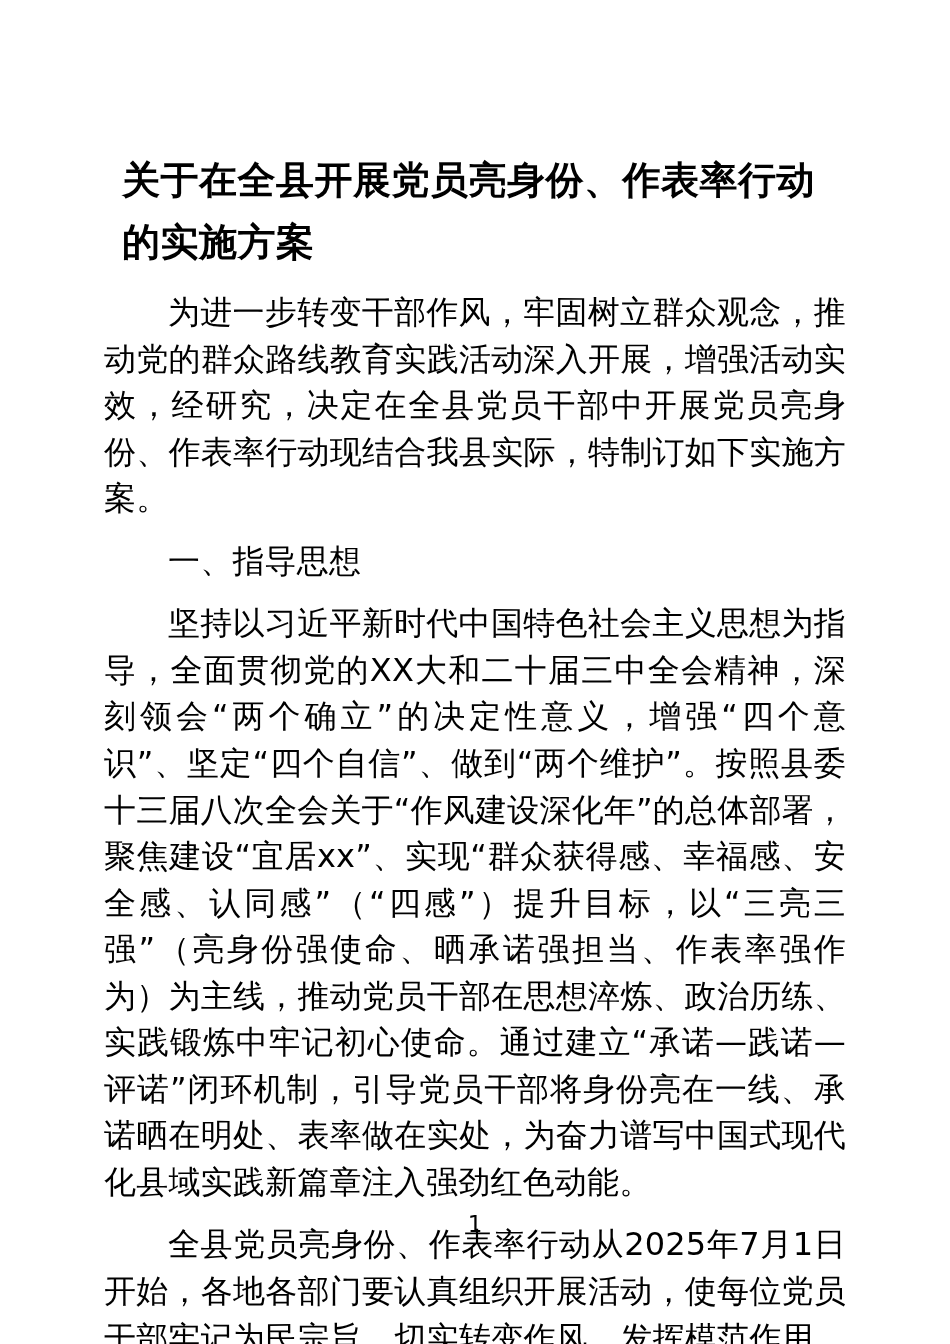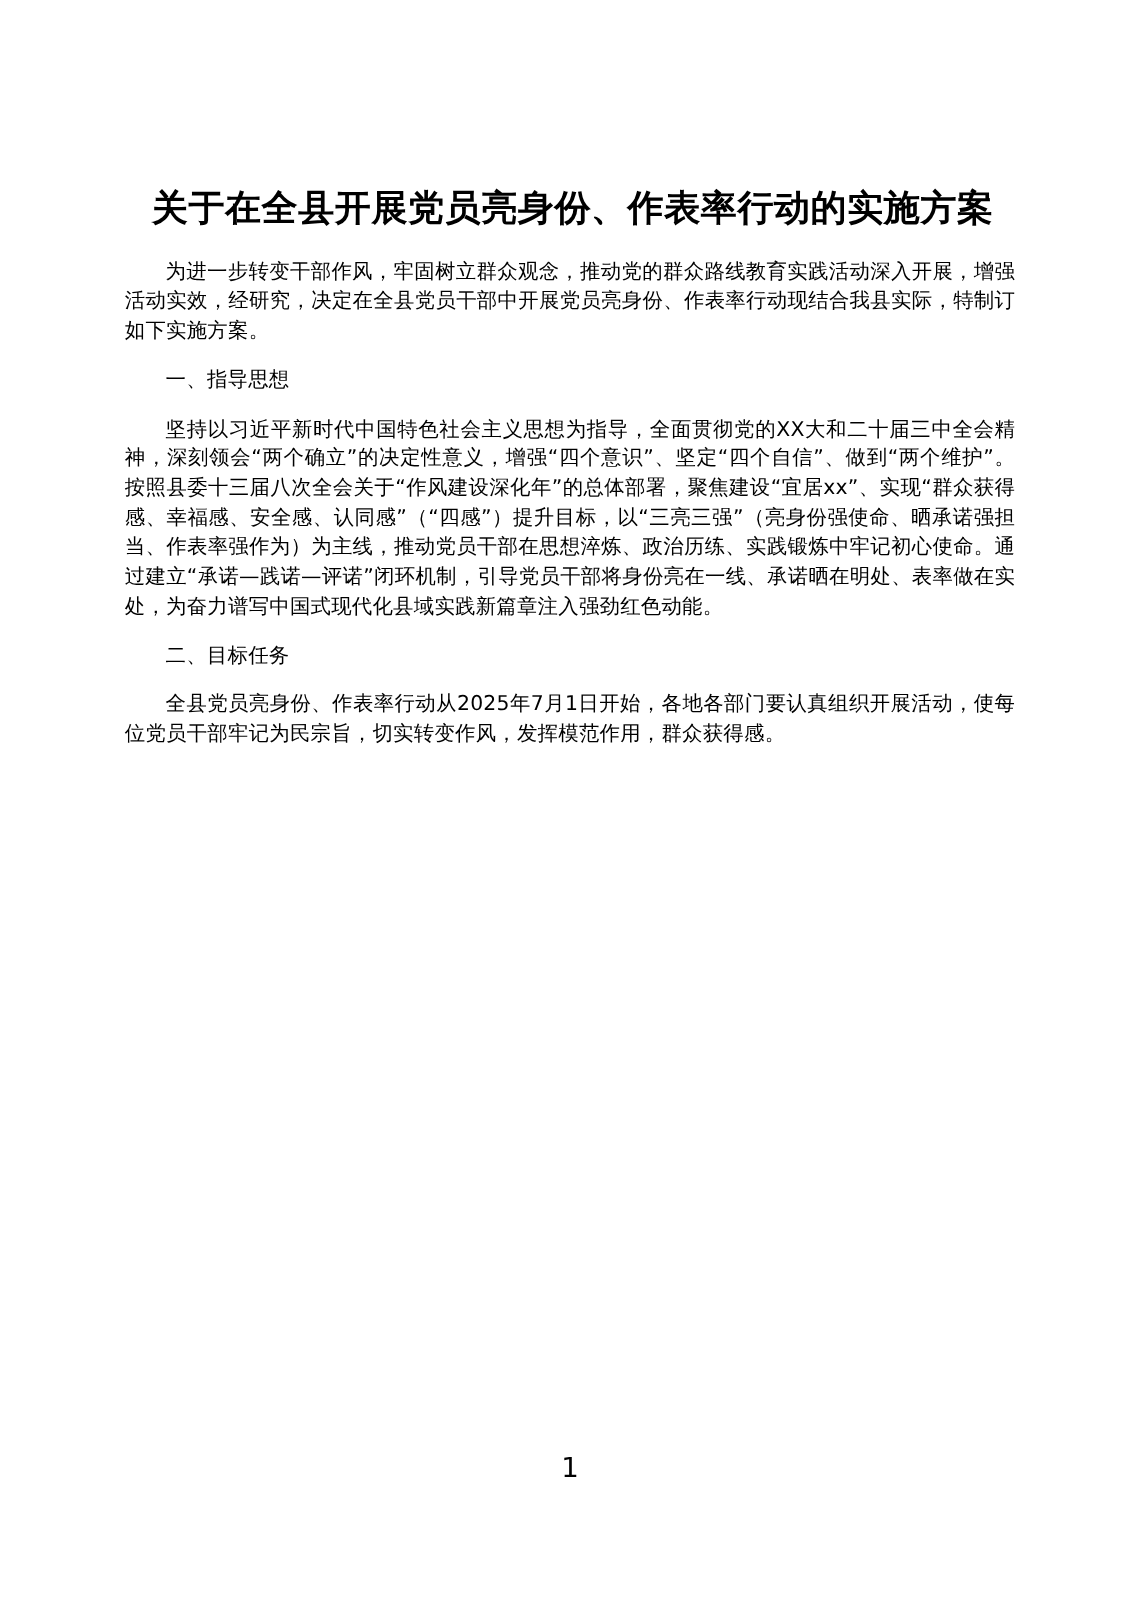--- a/index.html
+++ b/index.html
@@ -16,30 +16,30 @@
     overflow: hidden;
   }
   .page {
     box-sizing: border-box;
     width: 950px;
     height: 1344px;
     padding: 150px 104px 40px 104px;
     position: relative;
   }
   .doc-title {
-    font-size: 30px;
+    font-size: 38px;
     font-weight: bold;
     line-height: 1.62;
-    text-align: right;
+    text-align: left;
     letter-spacing: 0.5px;
     margin: 0 0 6px 0;
     padding: 0 18px;
   }
   .body-text {
-    font-size: 17px;
+    font-size: 32px;
     line-height: 1.455;
     text-align: justify;
     text-justify: inter-ideograph;
     letter-spacing: 0.2px;
     margin: 0;
   }
   .para {
     margin-top: 16px;
   }
   .para.tight {
@@ -67,21 +67,20 @@
 <div class="page">
 
   <h1 class="doc-title">关于在全县开展党员亮身份、作表率行动的实施方案</h1>
 
   <p class="body-text para indent">为进一步转变干部作风，牢固树立群众观念，推动党的群众路线教育实践活动深入开展，增强活动实效，经研究，决定在全县党员干部中开展党员亮身份、作表率行动现结合我县实际，特制订如下实施方案。</p>
 
   <p class="body-text para tight indent">一、指导思想</p>
 
   <p class="body-text para tight indent">坚持以习近平新时代中国特色社会主义思想为指导，全面贯彻党的XX大和二十届三中全会精神，深刻领会“两个确立”的决定性意义，增强“四个意识”、坚定“四个自信”、做到“两个维护”。按照县委十三届八次全会关于“作风建设深化年”的总体部署，聚焦建设“宜居xx”、实现“群众获得感、幸福感、安全感、认同感”（“四感”）提升目标，以“三亮三强”（亮身份强使命、晒承诺强担当、作表率强作为）为主线，推动党员干部在思想淬炼、政治历练、实践锻炼中牢记初心使命。通过建立“承诺—践诺—评诺”闭环机制，引导党员干部将身份亮在一线、承诺晒在明处、表率做在实处，为奋力谱写中国式现代化县域实践新篇章注入强劲红色动能。</p>
 
-  <p class="body-text para tight indent">二、目标任务</p>
 
   <p class="body-text para tight indent">全县党员亮身份、作表率行动从2025年7月1日开始，各地各部门要认真组织开展活动，使每位党员干部牢记为民宗旨，切实转变作风，发挥模范作用，群众获得感。</p>
 
 
 
   <div class="page-number">1</div>
 
 </div>
 
 </body></html>

